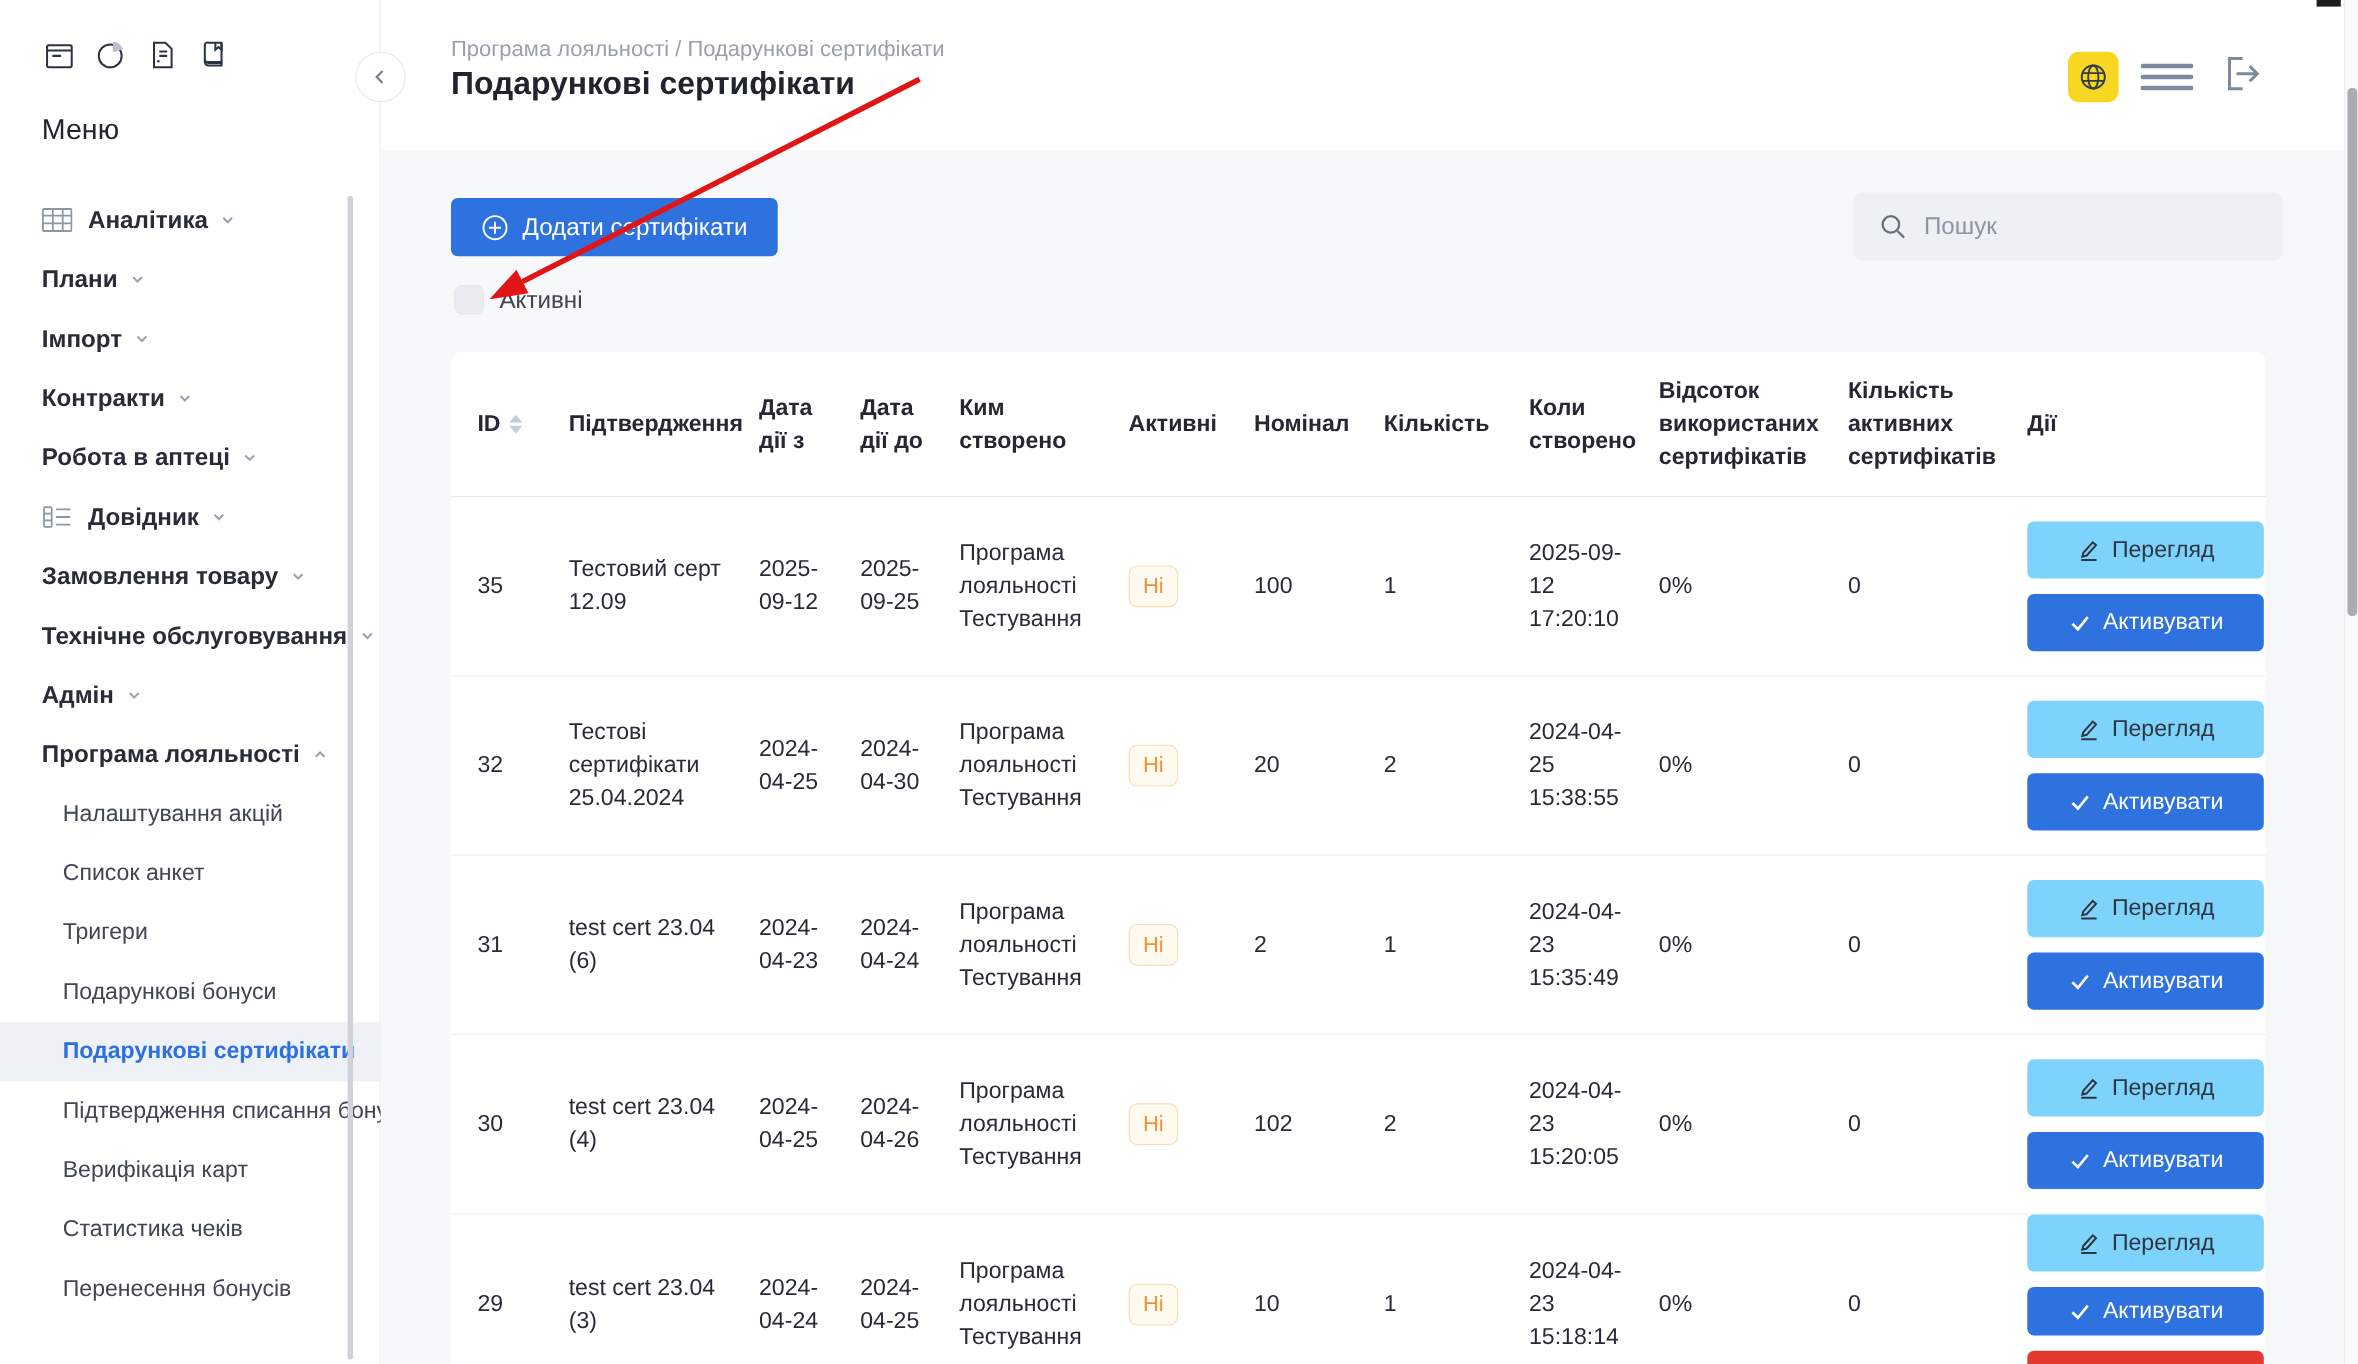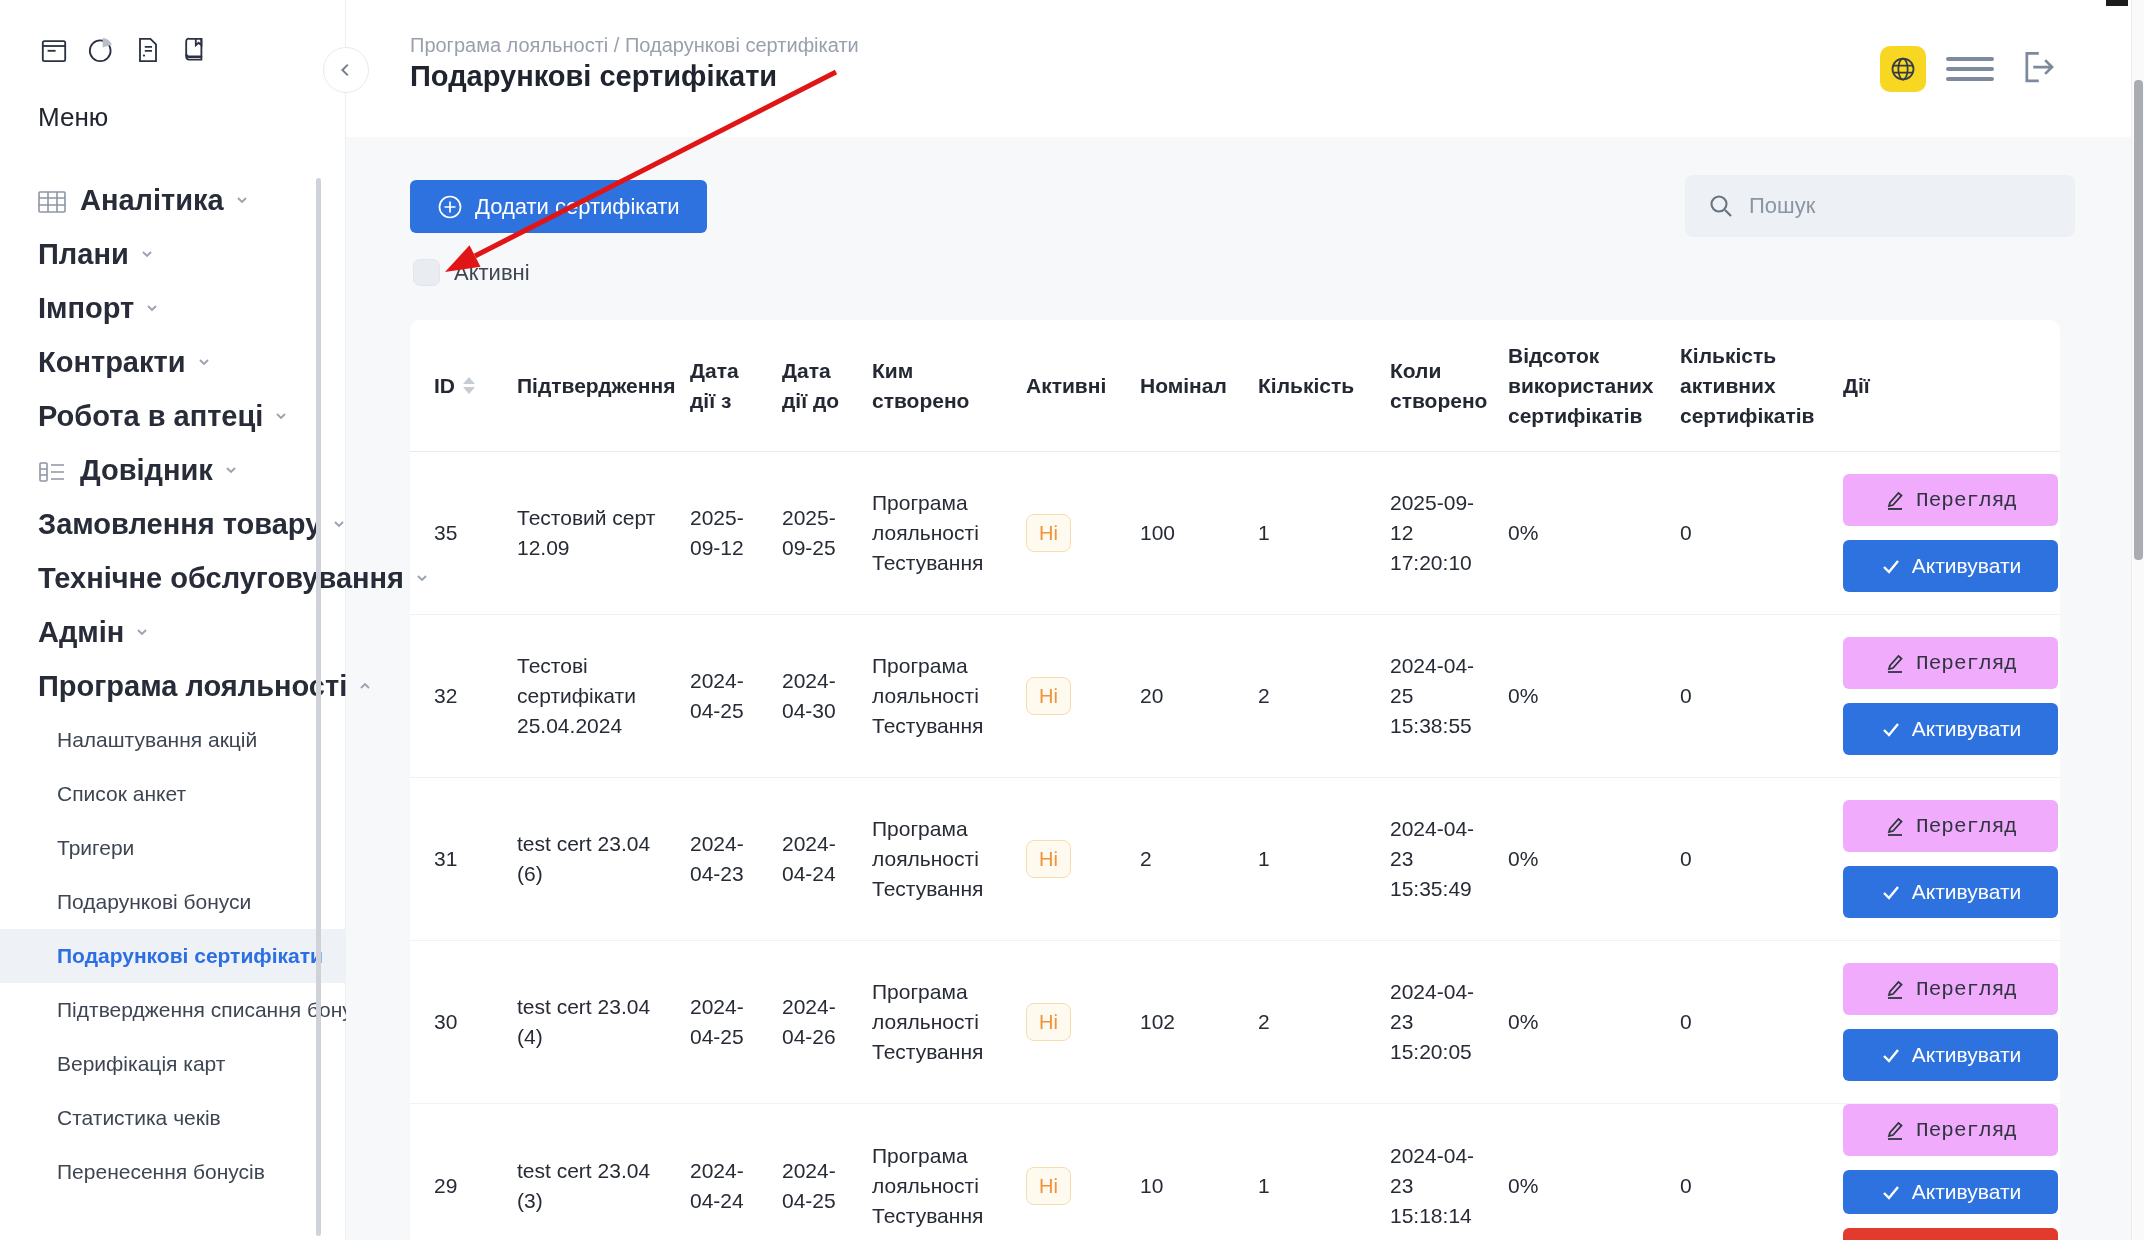--- a/index.html
+++ b/index.html
@@ -7,21 +7,21 @@
     font-family:"Liberation Sans", sans-serif; background:#ffffff; color:#262b35; }
 
   
   .sidebar { position:absolute; left:0; top:0; width:346px; height:1240px;
     background:#ffffff; border-right:1px solid #eceef2; z-index:10; }
   .logo-row { position:absolute; left:38px; top:34px; display:flex; gap:15px; }
   .logo-row svg { width:32px; height:32px; stroke:#2b3342; stroke-width:2.3; fill:none; }
   .menu-title { position:absolute; left:38px; top:102px; font-size:26px; font-weight:500; color:#20252f; }
   .nav { position:absolute; left:0; top:173px; width:346px; }
   .nav-item { height:54px; display:flex; align-items:center; padding-left:38px;
-    font-size:29px; font-weight:700; color:#272c38; cursor:pointer; white-space:nowrap; }
+    font-size:22px; font-weight:700; color:#272c38; cursor:pointer; white-space:nowrap; }
   .nav-item .nicon { width:28px; height:24px; margin-right:14px; }
   .nav-item .nicon svg { width:28px; height:24px; stroke:#8d96a5; stroke-width:1.6; fill:none; }
   .sub-item { height:54px; display:flex; align-items:center; padding-left:57px;
     font-size:21px; font-weight:400; color:#3e4553; cursor:pointer; white-space:nowrap; overflow:hidden; }
   .sub-item.selected { background:#eef1f6; color:#2b6fe3; font-weight:700; }
   .chev { width:16px; height:16px; margin-left:10px; stroke:#9aa3b0; stroke-width:1.9; fill:none; flex:0 0 auto; }
   .chev.up { transform:rotate(180deg); }
   .side-scroll { position:absolute; left:316px; top:178px; width:5px; height:1058px;
     background:#cfd3d9; border-radius:3px; }
 
@@ -69,21 +69,21 @@
   .id-head { display:flex; align-items:center; gap:8px; cursor:pointer; }
   .sorter { display:flex; flex-direction:column; gap:3px; }
   .sorter i { display:block; width:0; height:0; border-left:6px solid transparent; border-right:6px solid transparent; }
   .sorter .s-up { border-bottom:7px solid #c7ccd4; }
   .sorter .s-dn { border-top:7px solid #c7ccd4; }
   .badge { display:inline-block; padding:7px 12px; border:1.5px solid #f7ddad; background:#fffaf0;
     border-radius:8px; color:#f0923a; font-size:20px; line-height:22px; }
   .actions { display:flex; flex-direction:column; gap:14px; padding:0; position:relative; }
   .btn { width:215px; height:52px; border:none; border-radius:6px; font-size:21px; font-weight:500;
     display:flex; align-items:center; justify-content:center; gap:10px; cursor:pointer; font-family:inherit; }
-  .btn-view { background:#f0abfc; color:#2f353f;font-family:Liberation Mono, monospace; }
+  .btn-view { background:#7dd3fc; color:#2f353f; }
   .btn-view svg { width:22px; height:22px; stroke:#2f353f; stroke-width:1.8; fill:none; }
   .btn-act { background:#2e72df; color:#ffffff; }
   .btn-act svg { width:22px; height:22px; stroke:#fff; stroke-width:2.4; fill:none; }
   .btn-danger-sliver { width:215px; height:40px; background:#e23b2e; border:none; border-radius:6px; cursor:pointer; }
 
   
   .annot { position:absolute; left:0; top:0; width:1798px; height:1240px; pointer-events:none; z-index:40; }
 
   
   .win-scrollbar { position:absolute; right:0; top:0; width:13px; height:1240px; background:#fafafa;

